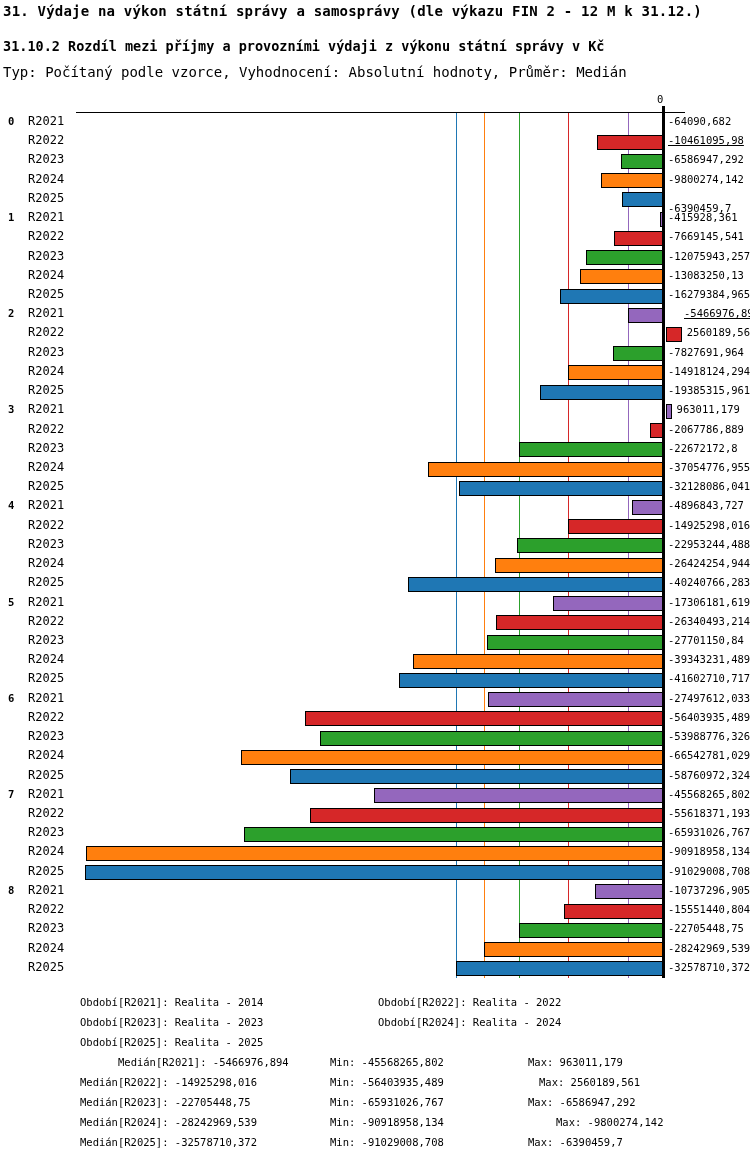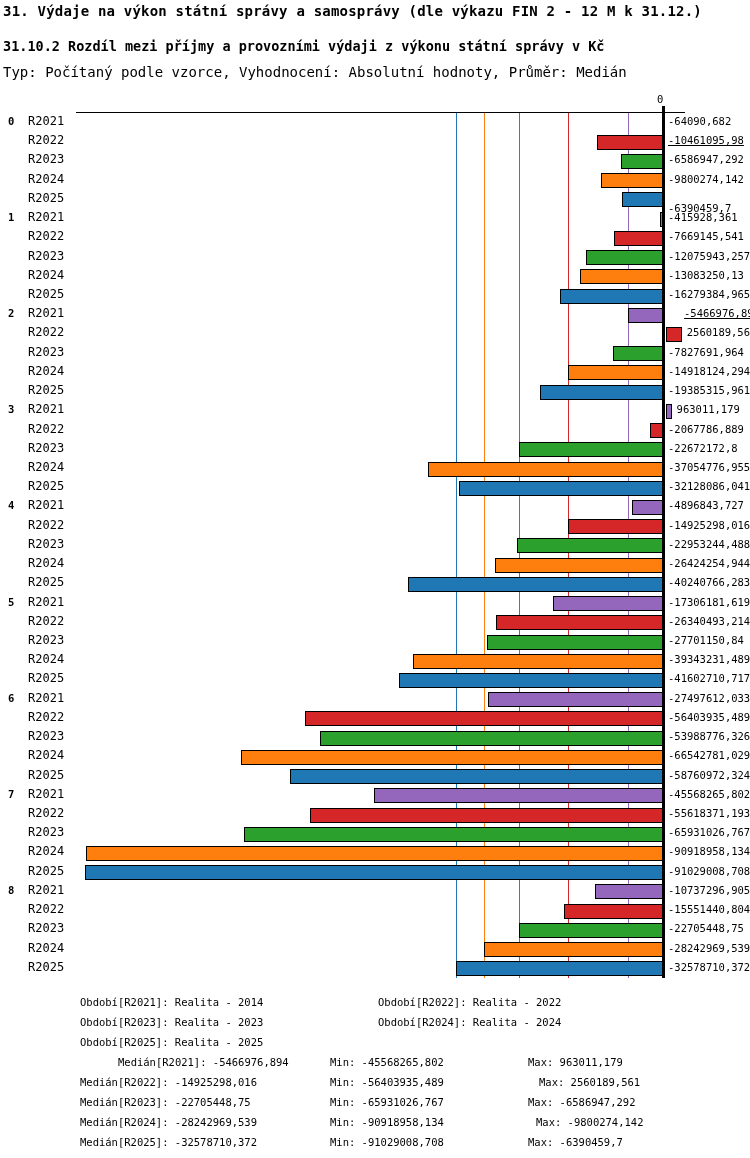--- a/index.html
+++ b/index.html
@@ -192,17 +192,17 @@
     <div class="ltext" style="top: 1055px; left: 330px;">Min: -45568265,802</div>
     <div class="ltext" style="top: 1055px; left: 528px;">Max: 963011,179</div>
     <div class="ltext" style="top: 1075px; left: 80px;">Medián[R2022]: -14925298,016</div>
     <div class="ltext" style="top: 1075px; left: 330px;">Min: -56403935,489</div>
     <div class="ltext" style="top: 1075px; left: 528px; padding-left: 11px;">Max: 2560189,561</div>
     <div class="ltext" style="top: 1095px; left: 80px;">Medián[R2023]: -22705448,75</div>
     <div class="ltext" style="top: 1095px; left: 330px;">Min: -65931026,767</div>
     <div class="ltext" style="top: 1095px; left: 528px;">Max: -6586947,292</div>
     <div class="ltext" style="top: 1115px; left: 80px;">Medián[R2024]: -28242969,539</div>
     <div class="ltext" style="top: 1115px; left: 330px;">Min: -90918958,134</div>
-    <div class="ltext" style="top: 1115px; left: 536px;">Max: -9800274,142</div>
+    <div class="ltext" style="top: 1115px; left: 556px;">Max: -9800274,142</div>
     <div class="ltext" style="top: 1135px; left: 80px;">Medián[R2025]: -32578710,372</div>
     <div class="ltext" style="top: 1135px; left: 330px;">Min: -91029008,708</div>
     <div class="ltext" style="top: 1135px; left: 528px;">Max: -6390459,7</div>
   </div>
 
 </body></html>

